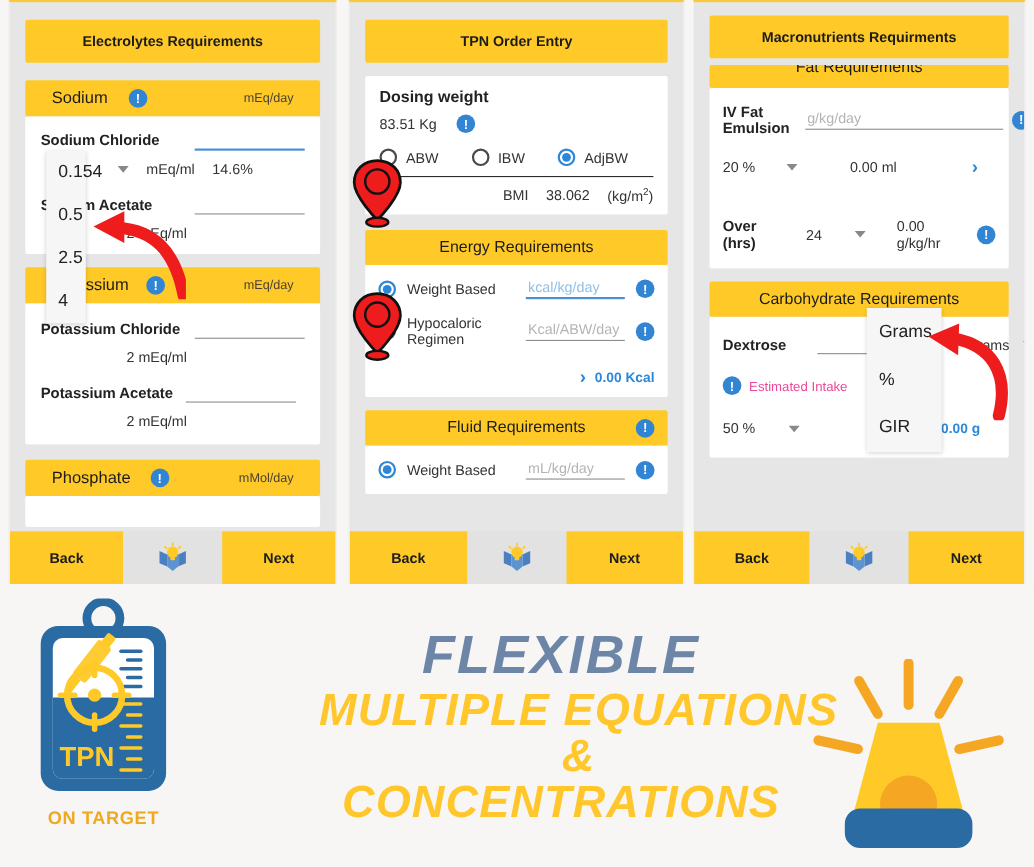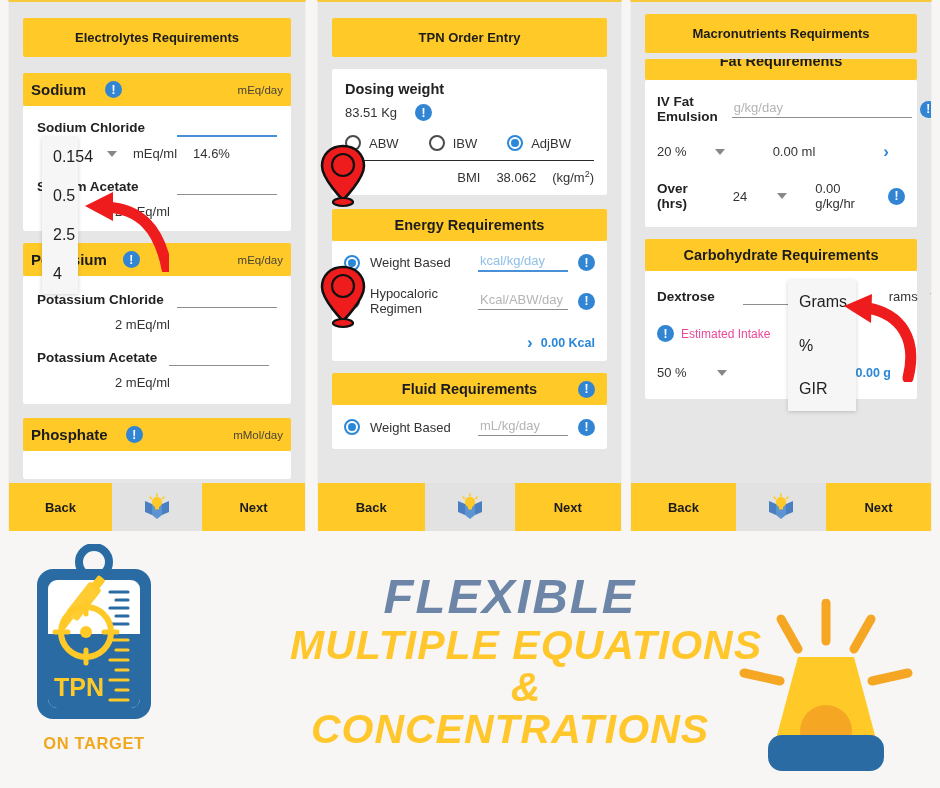--- a/index.html
+++ b/index.html
@@ -34,24 +34,24 @@
     color: #1c1c1c;
     font-weight: bold;
     font-size: 13px;
     text-align: center;
     padding: 12px 6px;
     border-radius: 2px;
   }
   .sec-head {
     background: #ffca28;
     display: flex; align-items: center;
-    padding: 8px 8px;
+    padding: 8px 24px;
     border-radius: 2px;
   }
-  .sec-head .sh-title { font-weight: bold; font-size: 15px; color: #1c1c1c; }
+  .sec-head .sh-title { font-weight: normal; font-size: 15px; color: #1c1c1c; }
   .sec-head .sh-unit { margin-left: auto; font-size: 11.5px; color: #4a4335; }
   .sec-head.centered { justify-content: center; position: relative; }
   .sec-head.centered .sh-title { font-size: 14.5px; }
 
   .card { background: #fff; border-radius: 2px; }
 
   .info-i {
     display: inline-flex; align-items: center; justify-content: center;
     width: 17px; height: 17px; border-radius: 50%;
     background: #3185d3; color: #fff;
@@ -340,21 +340,21 @@
               <span class="lbl-bold">IV Fat Emulsion</span>
               <input class="underline-in" style="flex: 1 1 0%; margin-left: 6px;" placeholder="g/kg/day">
               <span class="info-i">!</span>
             </div>
             <div class="row" style="margin-top:19px;">
               <span class="txt">20 %</span>
               <span class="caret" style="margin-left:16px;"></span>
               <span class="txt" style="margin-left:36px;">0.00 ml</span>
               <span class="chev" style="margin-left:auto;margin-right:16px;">›</span>
             </div>
-            <div class="row" style="margin-top:21px;">
+            <div class="row" style="margin-top:38px;">
               <span class="lbl-bold">Over (hrs)</span>
               <span class="txt" style="margin-left:16px;">24</span>
               <span class="caret" style="margin-left:18px;"></span>
               <span class="txt" style="margin-left:16px;">0.00 g/kg/hr</span>
               <span class="info-i" style="margin-left:10px;">!</span>
             </div>
           </div>
         </div>
 
         <div style="padding:12px 14px 0 14px;">

